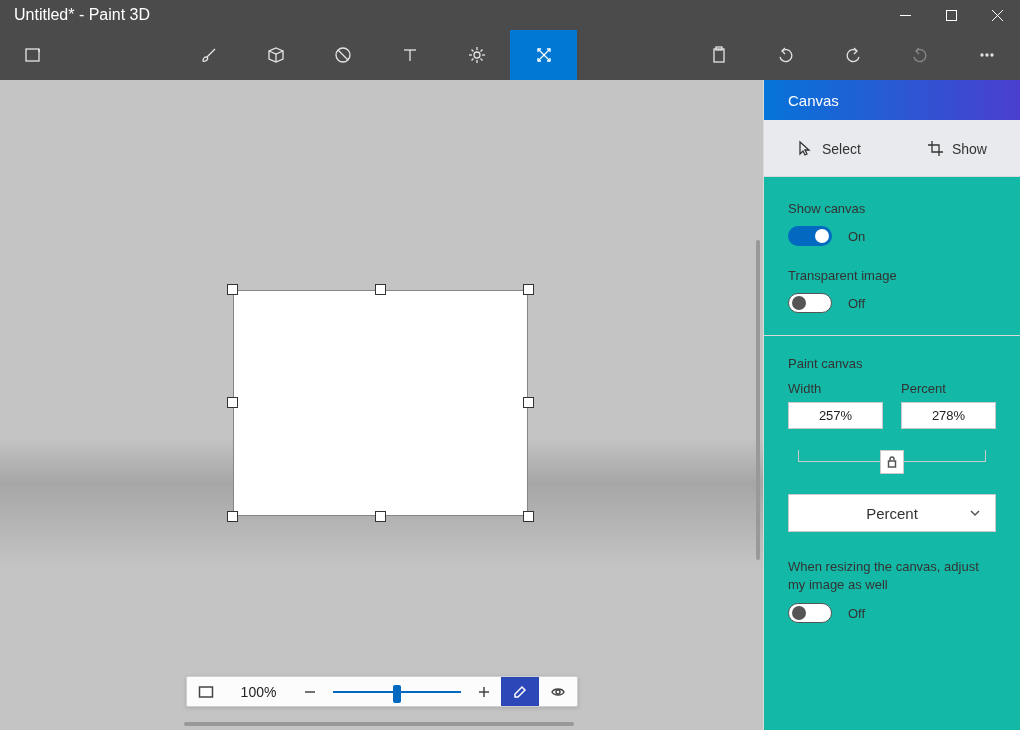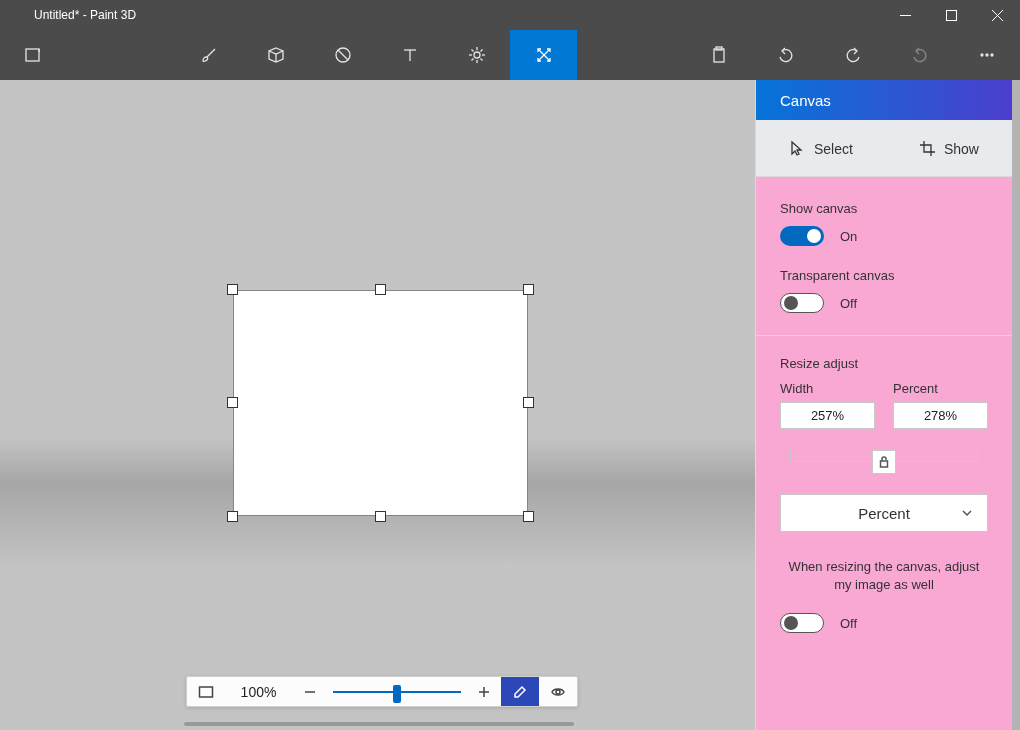--- a/index.html
+++ b/index.html
@@ -1,18 +1,18 @@
 <!DOCTYPE html>
 <html><head>
 <meta charset="utf-8">
 <style>
   * { margin:0; padding:0; box-sizing:border-box; font-family:"Segoe UI", Arial, sans-serif; }
   html,body { width:1020px; height:730px; overflow:hidden; background:#b3b3b3; }
   
-  .titlebar { height:30px; background:#4b4b4b; display:flex; align-items:center; color:#fff; font-size:12px;padding-left:20px; }
+  .titlebar { height:30px; background:#4b4b4b; display:flex; align-items:center; color:#fff; font-size:16px; }
   .titlebar .title { padding-left:14px; flex:1; }
   .window-controls { display:flex; height:100%; }
   .window-btn { width:46px; height:100%; display:flex; align-items:center; justify-content:center; color:#fff; }
   .window-btn svg { width:11px; height:11px; }
   
   .toolbar { height:50px; background:#4b4b4b; display:flex; align-items:stretch; }
   .tool { width:67px; display:flex; align-items:center; justify-content:center; color:#e5e5e5; }
   .tool.canvas-tool { background:#0078d4; }
   .tool svg { width:20px; height:20px; stroke:#e5e5e5; fill:none; stroke-width:1.3; }
   .tool.canvas-tool svg { stroke:#fff; }
@@ -37,21 +37,21 @@
   .zb.pct { width:68px; font-size:14px; color:#222; }
   .zb.minus, .zb.plus { width:34px; }
   .zb.slider { width:140px; }
   .zb.edit { width:38px; background:#2b47b8; }
   .zb.eye { width:38px; }
   .zb svg { width:16px; height:16px; stroke:#444; fill:none; stroke-width:1.5; }
   .zb.edit svg { stroke:#fff; }
   .zoom-track { width:128px; height:2px; background:#0169c0; position:relative; }
   .zoom-thumb { position:absolute; left:60px; top:-6px; width:8px; height:18px; background:#0169c0; border-radius:2px; }
   
-  .panel { position:absolute; top:0; right:8px; bottom:0; width:257px; background:#f9a8d4; border-left:1px solid #d9d9d9; display:flex; flex-direction:column; }
+  .panel { position:absolute; top:0; right:0; bottom:0; width:257px; background:#14b8a6; border-left:1px solid #d9d9d9; display:flex; flex-direction:column; }
   .panel-header { height:40px; background:linear-gradient(90deg,#0674d9 0%, #4b3fce 100%); color:#fff; display:flex; align-items:center; padding-left:24px; font-size:15px; }
   .panel-tabs { height:57px; background:#e9eaee; display:flex; align-items:center; justify-content:space-around; border-bottom:1px solid #d9d9d9; }
   .ptab { display:flex; align-items:flex-end; gap:8px; font-size:14px; color:#333; }
   .ptab svg { width:17px; height:17px; stroke:#333; fill:none; stroke-width:1.3; }
   .panel-body { padding:24px 24px 0 24px; font-size:13px; color:#333; overflow:auto; }
   .field-label { font-size:13px; color:#333; margin-bottom:10px; }
   .toggle-row { display:flex; align-items:center; gap:16px; margin-bottom:22px; }
   .toggle { width:44px; height:20px; border-radius:10px; position:relative; }
   .toggle.on { background:#0169c0; }
   .toggle.on::after { content:""; position:absolute; right:3px; top:3px; width:14px; height:14px; background:#fff; border-radius:50%; }
@@ -62,21 +62,21 @@
   .dim-col { flex:1; }
   .dim-col .lbl { font-size:13px; margin-bottom:6px; }
   .dim-input { width:100%; height:27px; background:#fff; border:1px solid #c9c9c9; text-align:center; font-size:13px; color:#222; }
   .lock-row { display:flex; align-items:center; justify-content:center; margin-bottom:20px; position:relative; height:24px;}
   .lock-lines { position:absolute; top:0; left:10px; right:10px; height:12px; border-left:1px solid #c9c9c9; border-right:1px solid #c9c9c9; border-bottom:1px solid #c9c9c9;}
   .lock-box { width:24px; height:24px; background:#fff; border:1px solid #c9c9c9; display:flex; align-items:center; justify-content:center; position:relative; z-index:1;}
   .lock-box svg { width:12px; height:12px; stroke:#555; fill:none; stroke-width:1.5; }
   .select-box { height:38px; background:#fff; border:1px solid #c9c9c9; display:flex; align-items:center; justify-content:center; font-size:15px; color:#333; position:relative; margin-bottom:26px;}
   .select-box .chev { position:absolute; right:14px; }
   .select-box .chev svg{ width:12px; height:12px; stroke:#555; fill:none; stroke-width:1.5;}
-  .note { font-size:13px; color:#333; line-height:1.35; margin-bottom:20px;text-align:center;}
+  .note { font-size:13px; color:#333; line-height:1.35; margin-bottom:10px;}
 </style>
 </head>
 <body>
 
 <div class="titlebar">
   <div class="title">Untitled* - Paint 3D</div>
   <div class="window-controls">
     <div class="window-btn">
       <svg viewBox="0 0 11 11">
           <line x1="0" y1="5.5" x2="11" y2="5.5" stroke="#fff" stroke-width="1"></line>
@@ -257,29 +257,29 @@
         <span>Show</span>
       </div>
     </div>
     <div class="panel-body">
       <div class="field-label">Show canvas</div>
       <div class="toggle-row">
         <div class="toggle on"></div>
         <span>On</span>
       </div>
 
-      <div class="field-label">Transparent canvas</div>
+      <div class="field-label">Transparent image</div>
       <div class="toggle-row">
         <div class="toggle off"></div>
         <span>Off</span>
       </div>
 
       <div class="hr"></div>
 
-      <div class="field-label">Resize adjust</div>
+      <div class="field-label">Paint canvas</div>
       <div class="dim-row">
         <div class="dim-col">
           <div class="lbl">Width</div>
           <input class="dim-input" value="257%" style="">
         </div>
         <div class="dim-col">
           <div class="lbl">Percent</div>
           <input class="dim-input" value="278%" style="">
         </div>
       </div>

